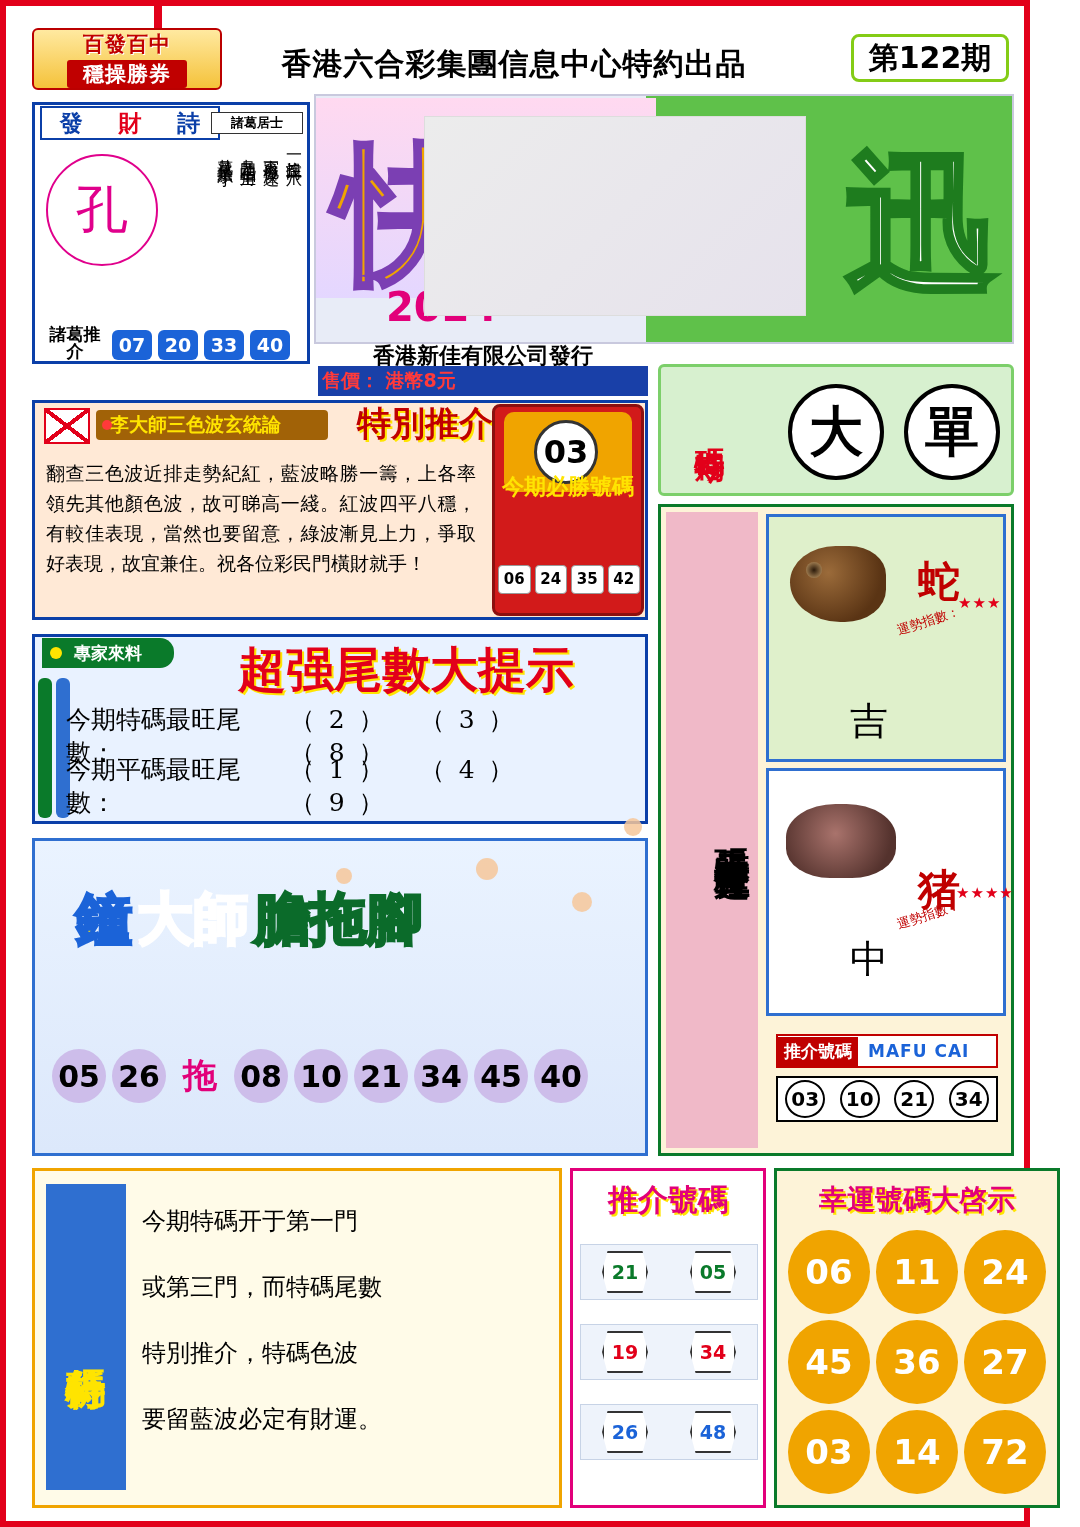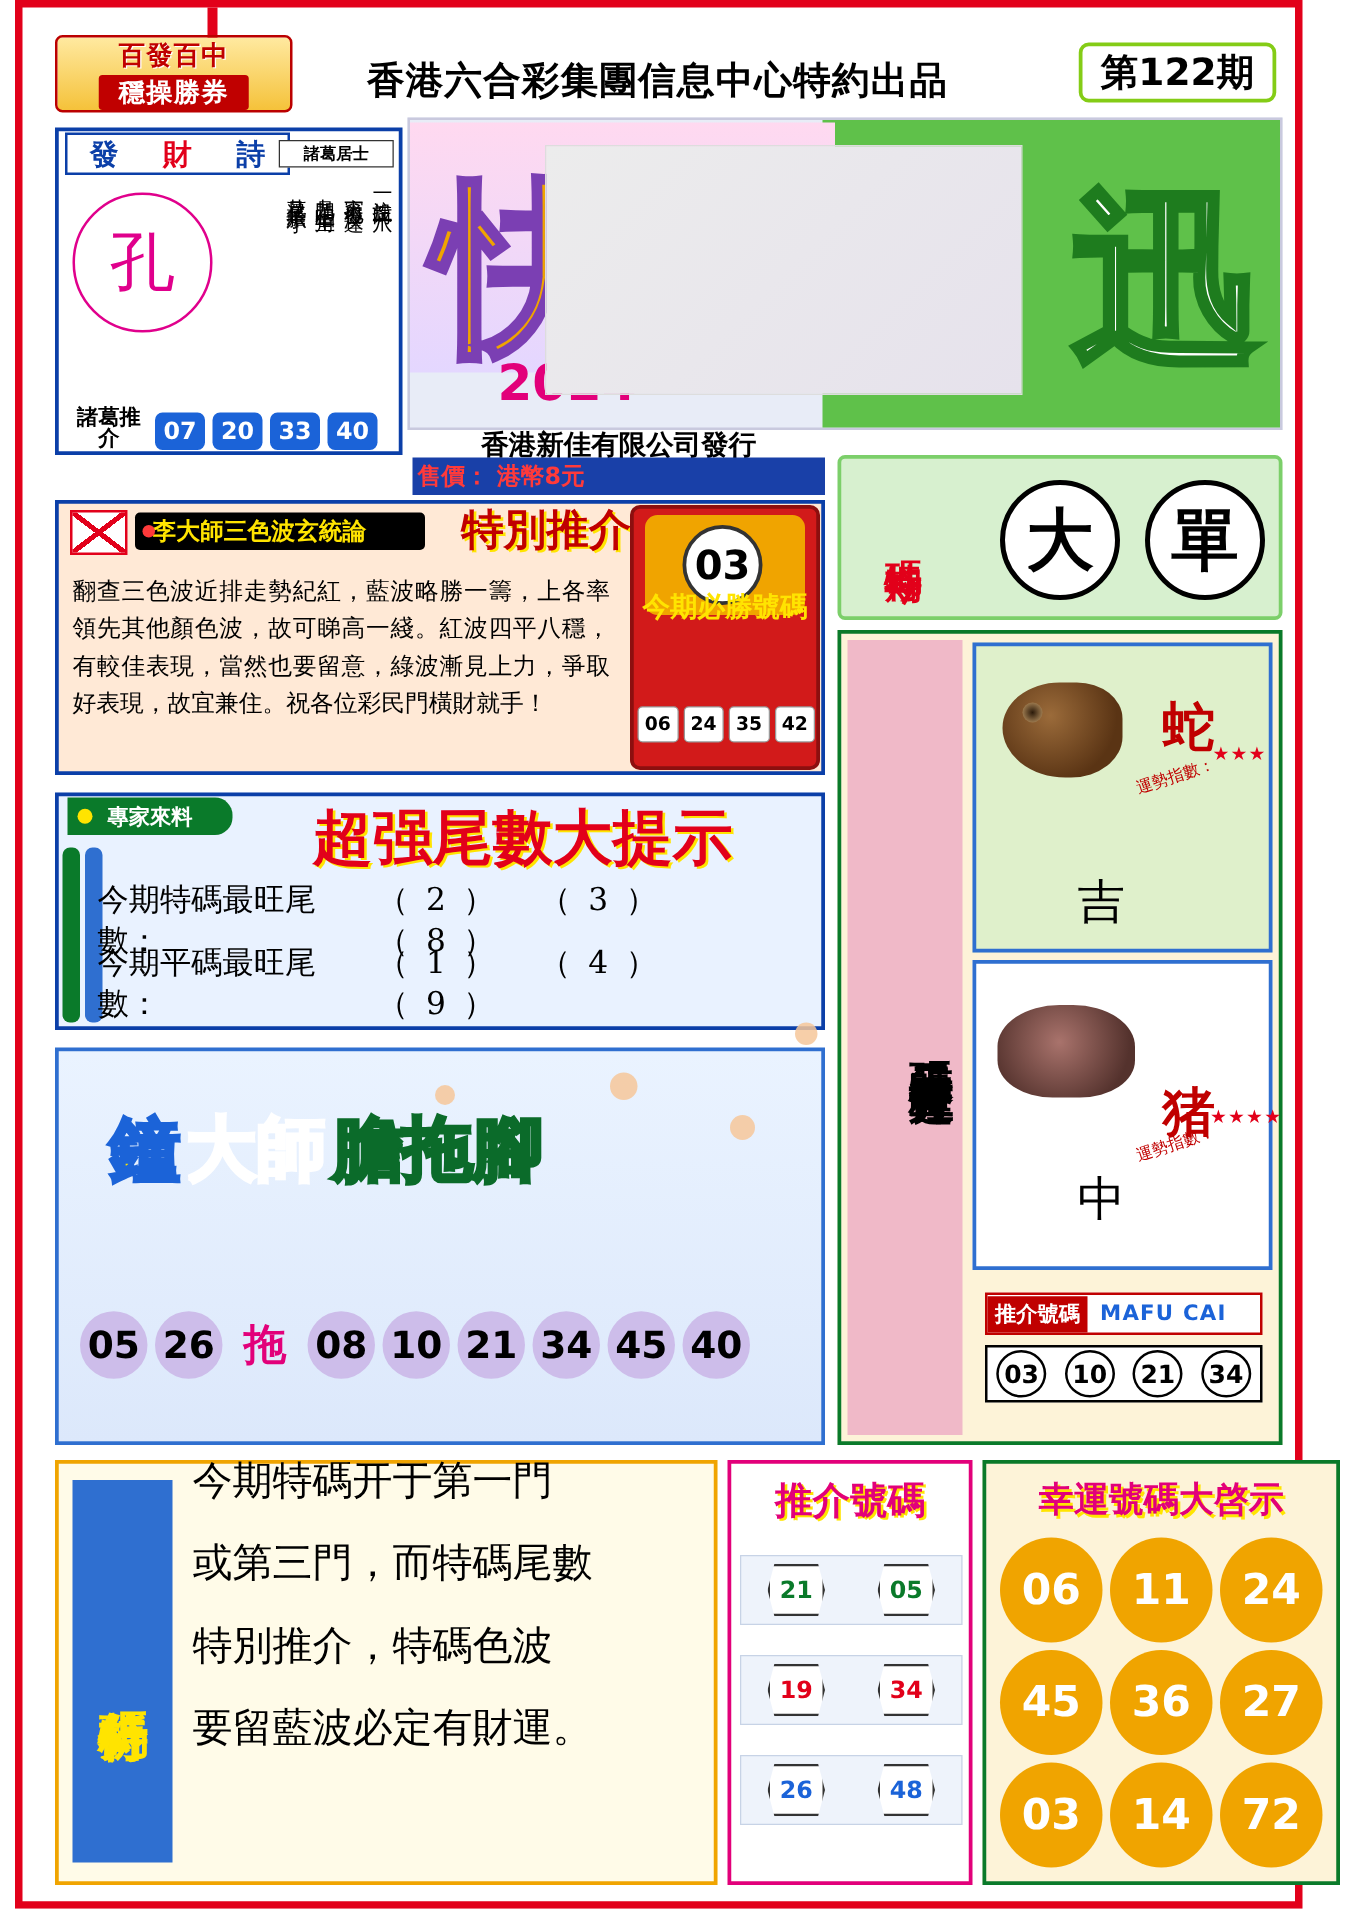--- a/index.html
+++ b/index.html
@@ -8,21 +8,20 @@
     background:#ffffff;
     font-family:"DejaVu Sans","Liberation Sans",sans-serif;
     position:relative;
     overflow:hidden;
   }
   .page{
     position:absolute;left:0;top:0;width:1030px;height:1527px;
     border:6px solid #e2001a;
     box-sizing:border-box;
     background:#fff;
-    margin-left:12px;
   }
   .abs{position:absolute;box-sizing:border-box;}
   .ctr{display:flex;align-items:center;justify-content:center;}
 
   
   #logo{left:26px;top:22px;width:190px;height:62px;
     background:linear-gradient(#ffe9a0,#f5c23a);
     border:2px solid #b00;border-radius:6px;
     display:flex;flex-direction:column;align-items:center;justify-content:center;}
   #logo .l1{font-size:21px;font-weight:bold;color:#c00000;letter-spacing:1px;
@@ -79,21 +78,21 @@
      background:#fff;font-size:54px;font-weight:bold;color:#000;}
   #jq2{left:898px;top:378px;width:96px;height:96px;border:4px solid #000;border-radius:50%;
      background:#fff;font-size:54px;font-weight:bold;color:#000;}
 
   
   #specbox{left:26px;top:394px;width:616px;height:220px;border:3px solid #0b3fa8;background:#ffe9d6;}
   #specX{left:38px;top:402px;width:46px;height:36px;border:2px solid #e2001a;background:#fff;}
   #specX:before{content:"";position:absolute;left:0;top:0;width:100%;height:100%;
      background:linear-gradient(to top right,transparent 46%,#e2001a 46%,#e2001a 54%,transparent 54%),
                 linear-gradient(to bottom right,transparent 46%,#e2001a 46%,#e2001a 54%,transparent 54%);}
-  #specSub{left:90px;top:404px;width:232px;height:30px;background:#000000;color:#ffe400;
+  #specSub{left:90px;top:404px;width:232px;height:30px;background:#a16207;color:#ffe400;
      font-size:19px;font-weight:bold;display:flex;align-items:center;padding-left:14px;border-radius:4px;}
   #specDot{left:96px;top:414px;width:10px;height:10px;border-radius:50%;background:#ff3a3a;}
   #specTitle{left:330px;top:396px;width:178px;height:44px;font-size:34px;font-weight:bold;
      color:#c00000;font-family:"DejaVu Serif","Liberation Serif",serif;
      text-shadow:2px 2px 0 #ffe400;}
   #specText{left:40px;top:452px;width:430px;height:150px;font-size:19px;line-height:30px;color:#000;
      font-family:"DejaVu Serif","Liberation Serif",serif;text-align:justify;}
 
   
   #ballpanel{left:486px;top:398px;width:152px;height:212px;background:#d21a1a;border:3px solid #8c0f0f;
@@ -168,22 +167,22 @@
      display:flex;align-items:center;justify-content:space-around;}
   .zn{width:36px;height:34px;border:2px solid #000;border-radius:50%;font-size:20px;font-weight:bold;
      display:flex;align-items:center;justify-content:center;color:#000;}
 
   
   #anabox{left:26px;top:1162px;width:530px;height:340px;border:3px solid #f0a400;background:#fffbe8;}
   #anaTitle{left:40px;top:1178px;width:80px;height:306px;background:#2f6fd0;color:#ffe400;
      font-size:40px;font-weight:bold;writing-mode:vertical-rl;text-orientation:upright;
      display:flex;align-items:center;justify-content:center;line-height:48px;
      font-family:"DejaVu Serif","Liberation Serif",serif;}
-  #anaText{left:136px;top:1148px;width:410px;height:300px;font-size:32px;line-height:66px;color:#000;
-     font-family:Liberation Mono, monospace;}
+  #anaText{left:136px;top:1182px;width:410px;height:300px;font-size:24px;line-height:66px;color:#000;
+     font-family:Liberation Sans, sans-serif;}
 
   #recbox{left:564px;top:1162px;width:196px;height:340px;border:3px solid #e2007a;background:#fff;}
   #recTitle{left:572px;top:1172px;width:180px;height:44px;font-size:30px;font-weight:bold;color:#e2007a;
      font-family:"DejaVu Serif","Liberation Serif",serif;text-shadow:2px 2px 0 #ffe400;}
   .recrow{position:absolute;left:574px;width:176px;height:54px;background:#eef3fb;border:1px solid #c7d3e6;
      display:flex;align-items:center;justify-content:space-around;}
   .recball{width:42px;height:38px;border:2px solid #333;background:#fff;font-size:19px;font-weight:bold;
      display:flex;align-items:center;justify-content:center;
      clip-path:polygon(12% 0,88% 0,100% 50%,88% 100%,12% 100%,0 50%);}
 

